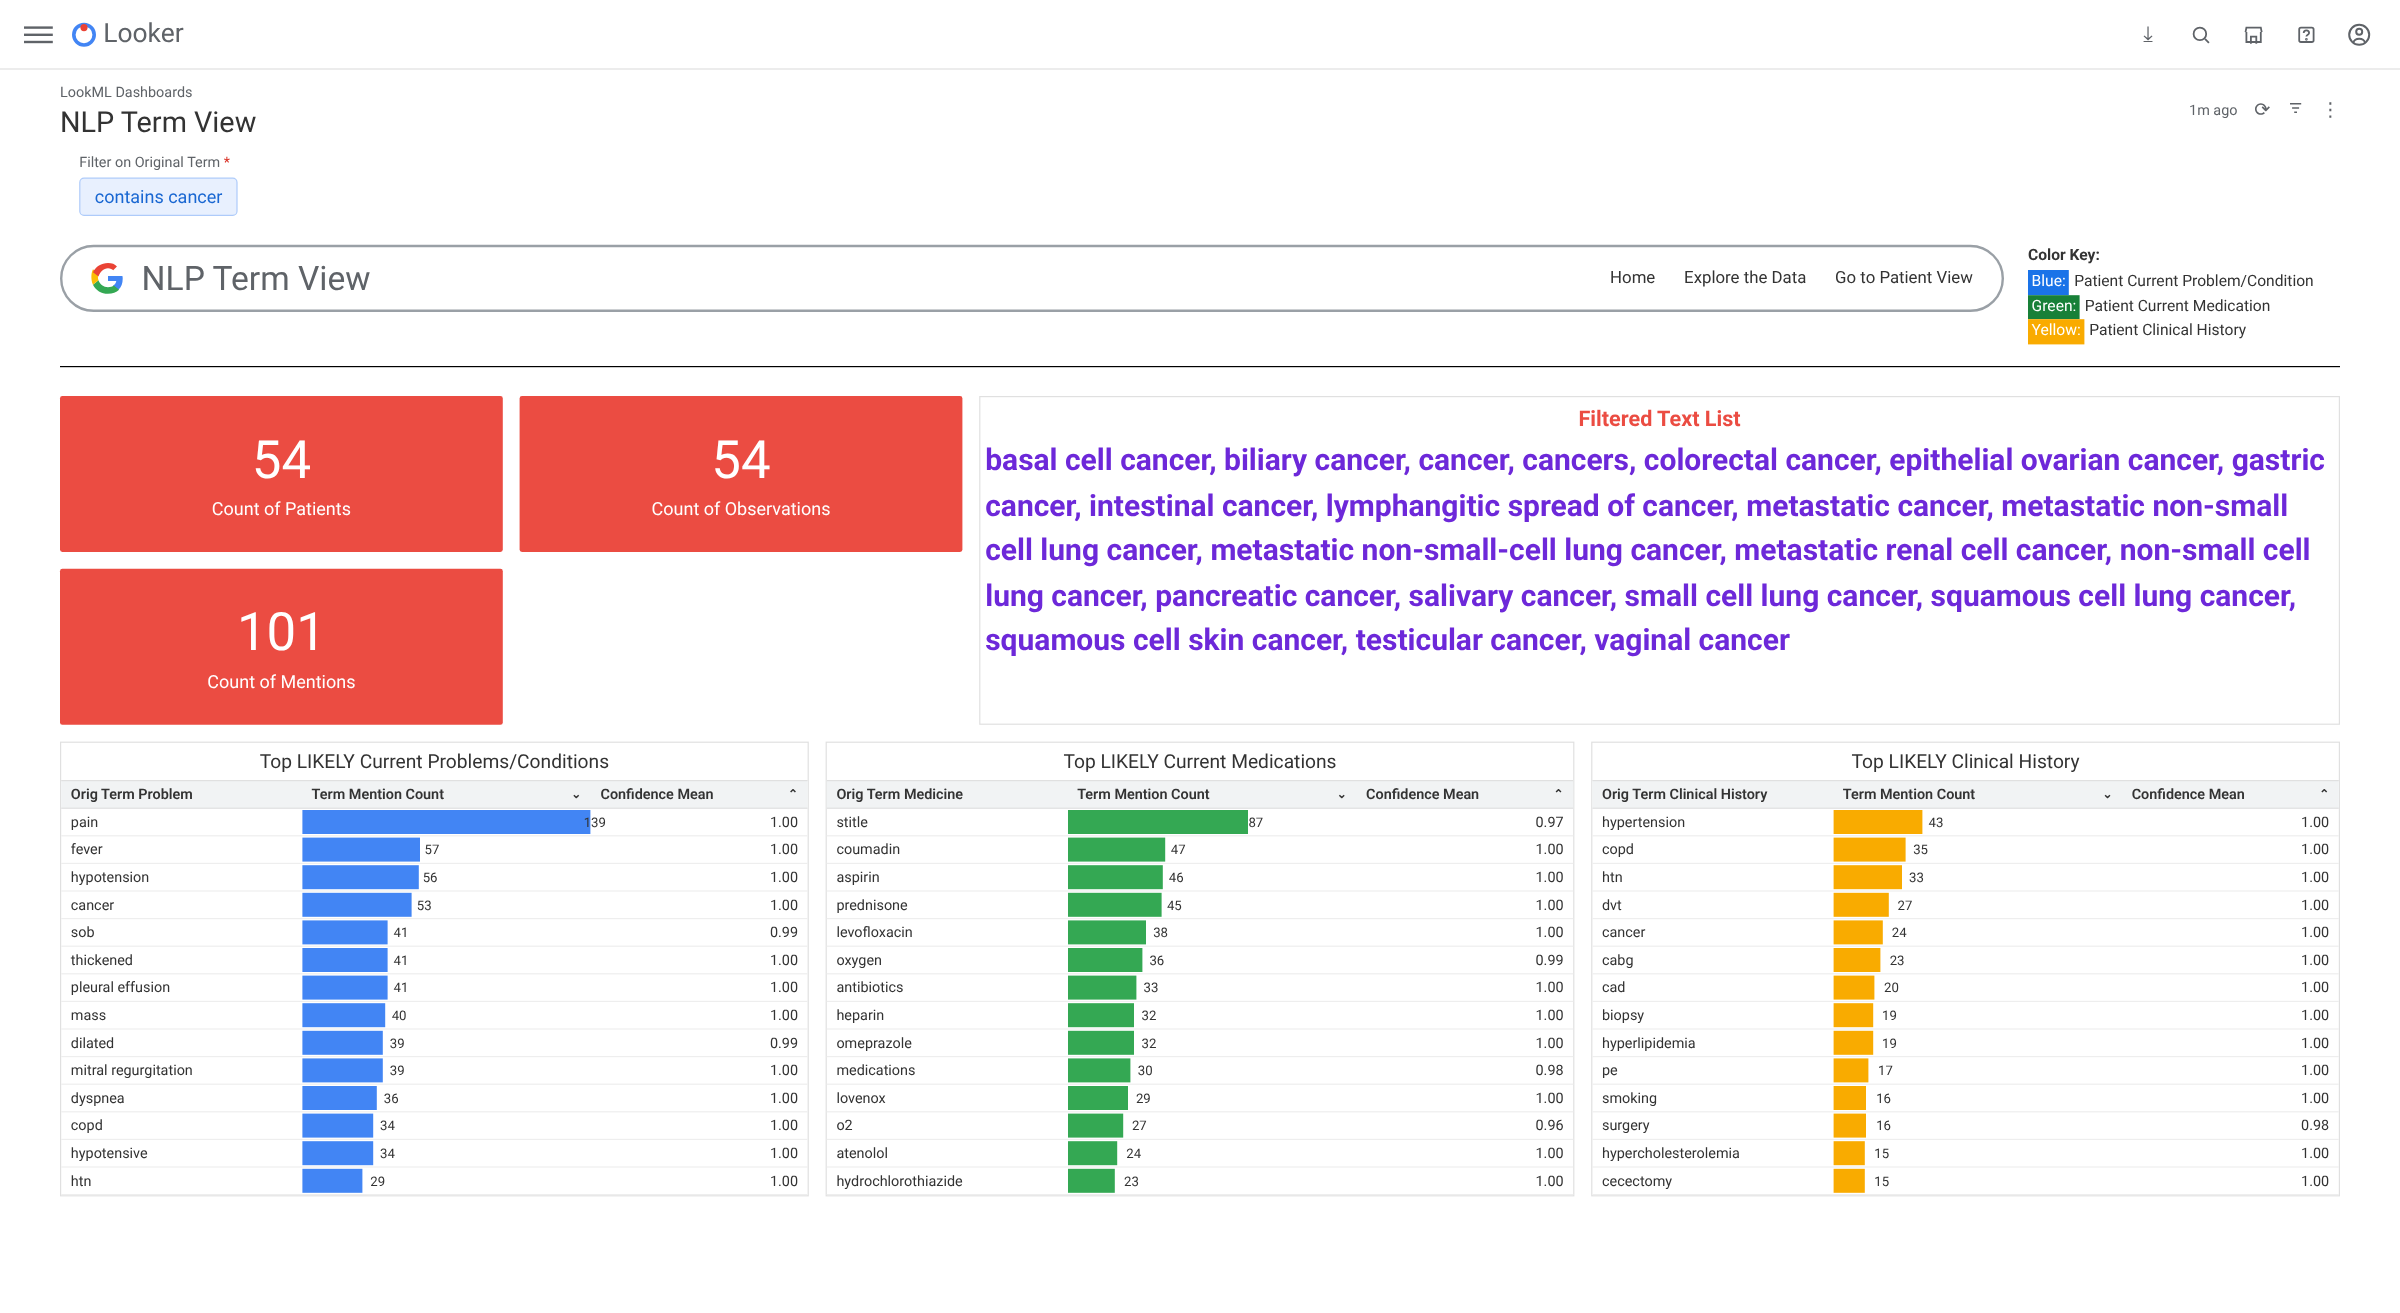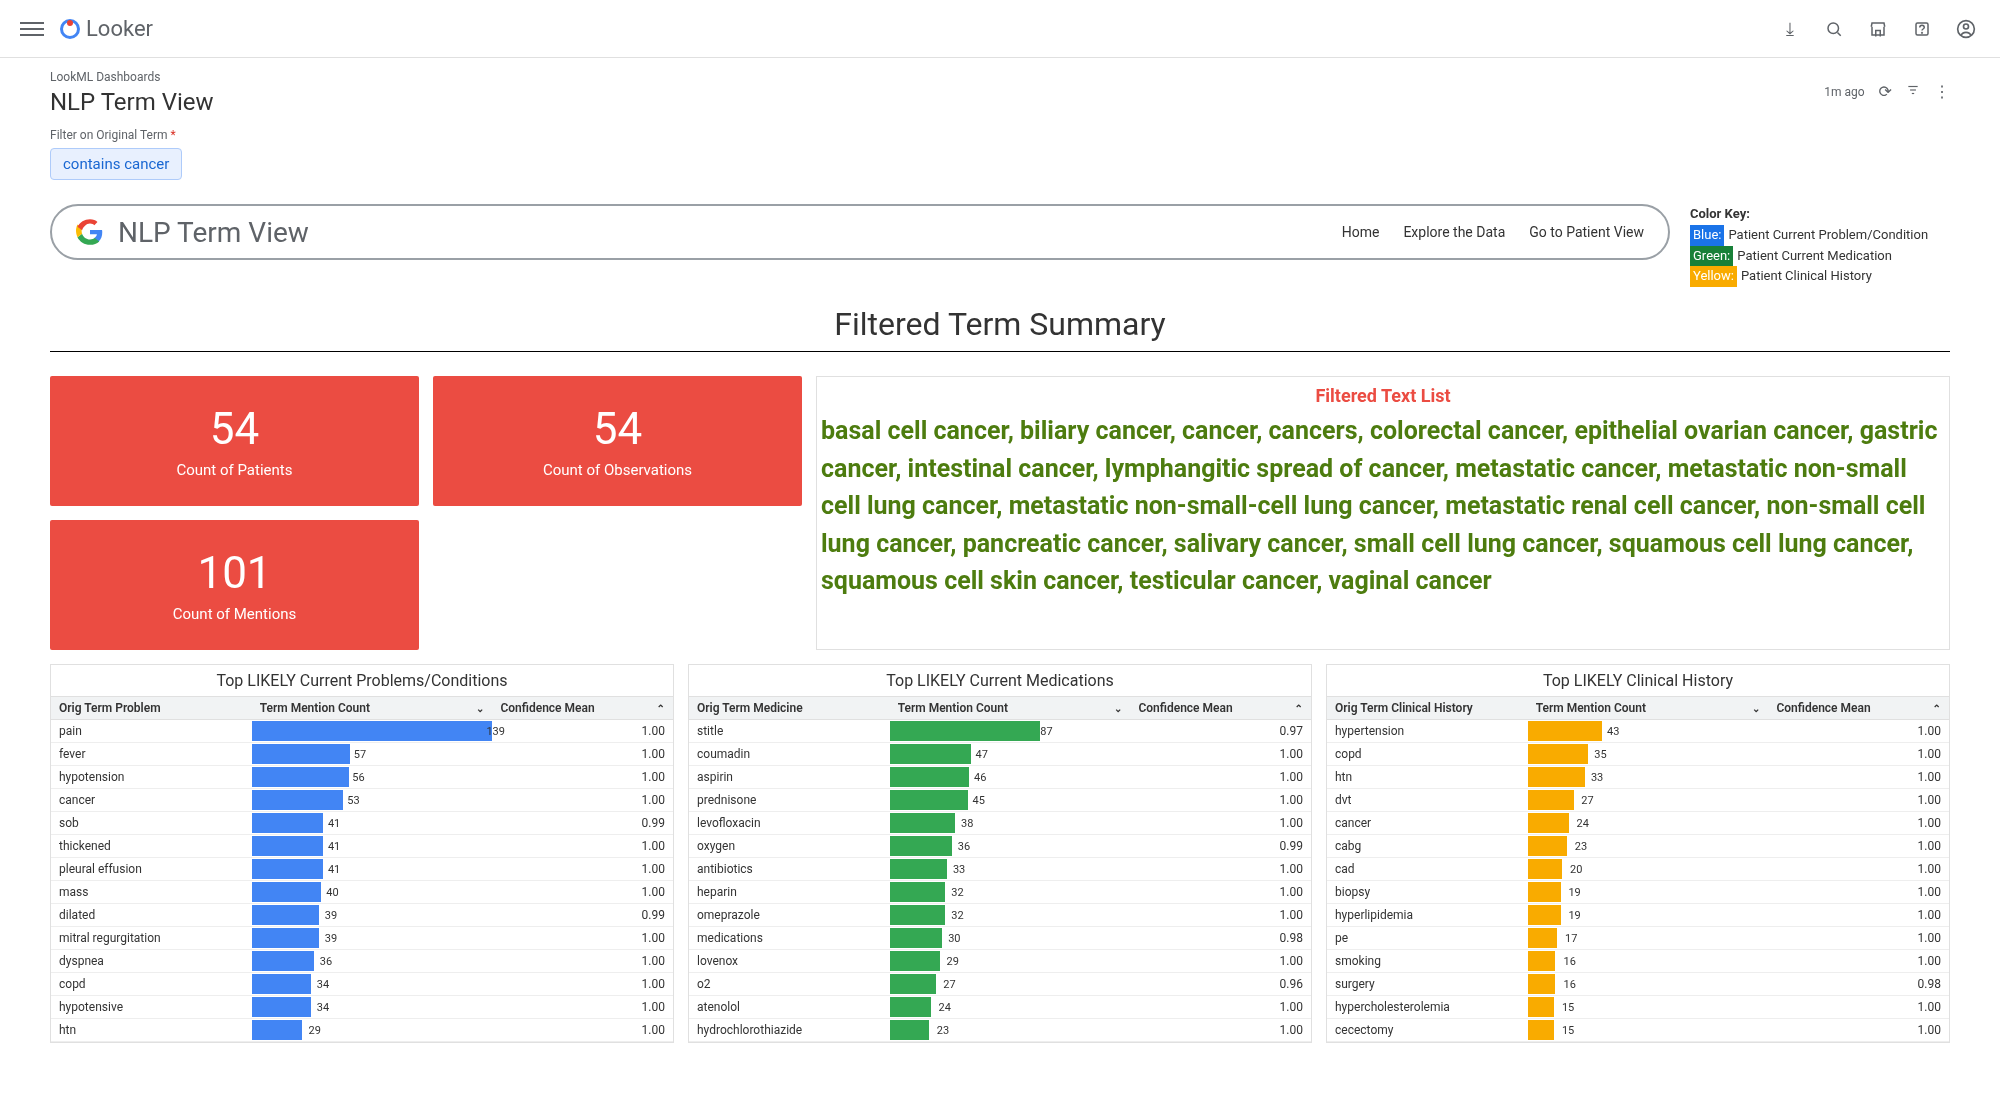--- a/index.html
+++ b/index.html
@@ -13,21 +13,21 @@
 .topbar-right { margin-left: auto; display: flex; gap: 16px; align-items: center; }
 .topbar-right .icon-btn { width: 28px; height: 28px; display:flex; align-items:center; justify-content:center; color:#5f6368; cursor:pointer; font-size:18px; }
 
 .dash-header { padding: 12px 50px 8px; display:flex; align-items:flex-start; }
 .dash-header-left { flex:1; }
 .breadcrumb { font-size: 12px; color: #5f6368; }
 .dash-title { font-size: 24px; font-weight: 400; margin-top: 4px; }
 .dash-header-right { display:flex; align-items:center; gap: 14px; margin-top: 12px; color:#5f6368; font-size:12px; }
 .dash-header-right .icon-btn { cursor:pointer; font-size:16px; }
 
-.filter-row { padding: 4px 50px 12px; }
+.filter-row { padding: 4px 50px 12px; margin-left: 16px; }
 .filter-label { font-size: 12px; color: #5f6368; }
 .filter-label .req { color: #d93025; }
 .filter-chip { display:inline-block; margin-top:6px; padding:6px 12px; background:#e8f0fe; border:1px solid #aecbfa; border-radius:4px; font-size:15px; color:#1967d2; cursor:pointer; }
 
 .content { padding: 12px 50px 24px; }
 
 .search-row { display:flex; gap:20px; align-items:flex-start; margin-bottom:18px; }
 .search-pill { flex:1; display:flex; align-items:center; border:2px solid #9aa0a6; border-radius:28px; height:56px; padding:0 24px; }
 .google-g { width:28px; height:28px; margin-right:14px; }
 .search-title { font-size: 28px; color:#5f6368; font-weight:400; }
@@ -46,21 +46,21 @@
 .section-rule { border:none; border-top:1px solid #000; margin-bottom:24px; }
 
 .summary-row { display:flex; gap:14px; margin-bottom:14px; }
 .kpi-grid { display:grid; grid-template-columns: 1fr 1fr; gap:14px; width:752px; }
 .kpi { background:#eb4c42; color:#fff; border-radius:2px; display:flex; flex-direction:column; align-items:center; justify-content:center; height:130px; }
 .kpi-val { font-size:44px; font-weight:400; }
 .kpi-label { font-size:15px; margin-top:6px; }
 
 .text-list { flex:1; border:1px solid #e0e0e0; padding:8px 4px; }
 .text-list-title { text-align:center; color:#eb4c42; font-weight:700; font-size:18px; margin-bottom:6px; }
-.text-list-body { color:#4d7c0f; font-weight:700; font-size:25px; line-height:1.5; }
+.text-list-body { color:#6d28d9; font-weight:700; font-size:25px; line-height:1.5; }
 
 .tables-row { display:flex; gap:14px; }
 .table-panel { flex:1; border:1px solid #e0e0e0; }
 .table-title { text-align:center; font-size:16px; padding:6px; }
 .table-header { display:grid; grid-template-columns: 1fr 1.2fr 0.9fr; background:#f1f3f4; border-top:1px solid #e0e0e0; border-bottom:1px solid #e0e0e0; }
 .table-header > div { padding:4px 8px; font-size:12px; font-weight:600; display:flex; align-items:center; }
 .table-header .sort-icon { margin-left:auto; font-size:10px; }
 .table-row { display:grid; grid-template-columns: 1fr 1.2fr 0.9fr; border-bottom:1px solid #eee; }
 .table-row > div { padding:2px 8px; font-size:12px; display:flex; align-items:center; min-height:22px; }
 .cell-term { }
@@ -170,21 +170,20 @@
           <span class="ck-swatch ck-green">Green:</span>
           <span>Patient Current Medication</span>
         </div>
       <div class="ck-row">
           <span class="ck-swatch ck-yellow">Yellow:</span>
           <span>Patient Clinical History</span>
         </div>
     </div>
   </div>
 
-  <div class="section-title">Filtered Term Summary</div>
   <hr class="section-rule">
 
   <div class="summary-row">
     <div class="kpi-grid">
       <div class="kpi">
         <div class="kpi-val">54</div>
         <div class="kpi-label">Count of Patients</div>
       </div>
       <div class="kpi">
         <div class="kpi-val">54</div>

